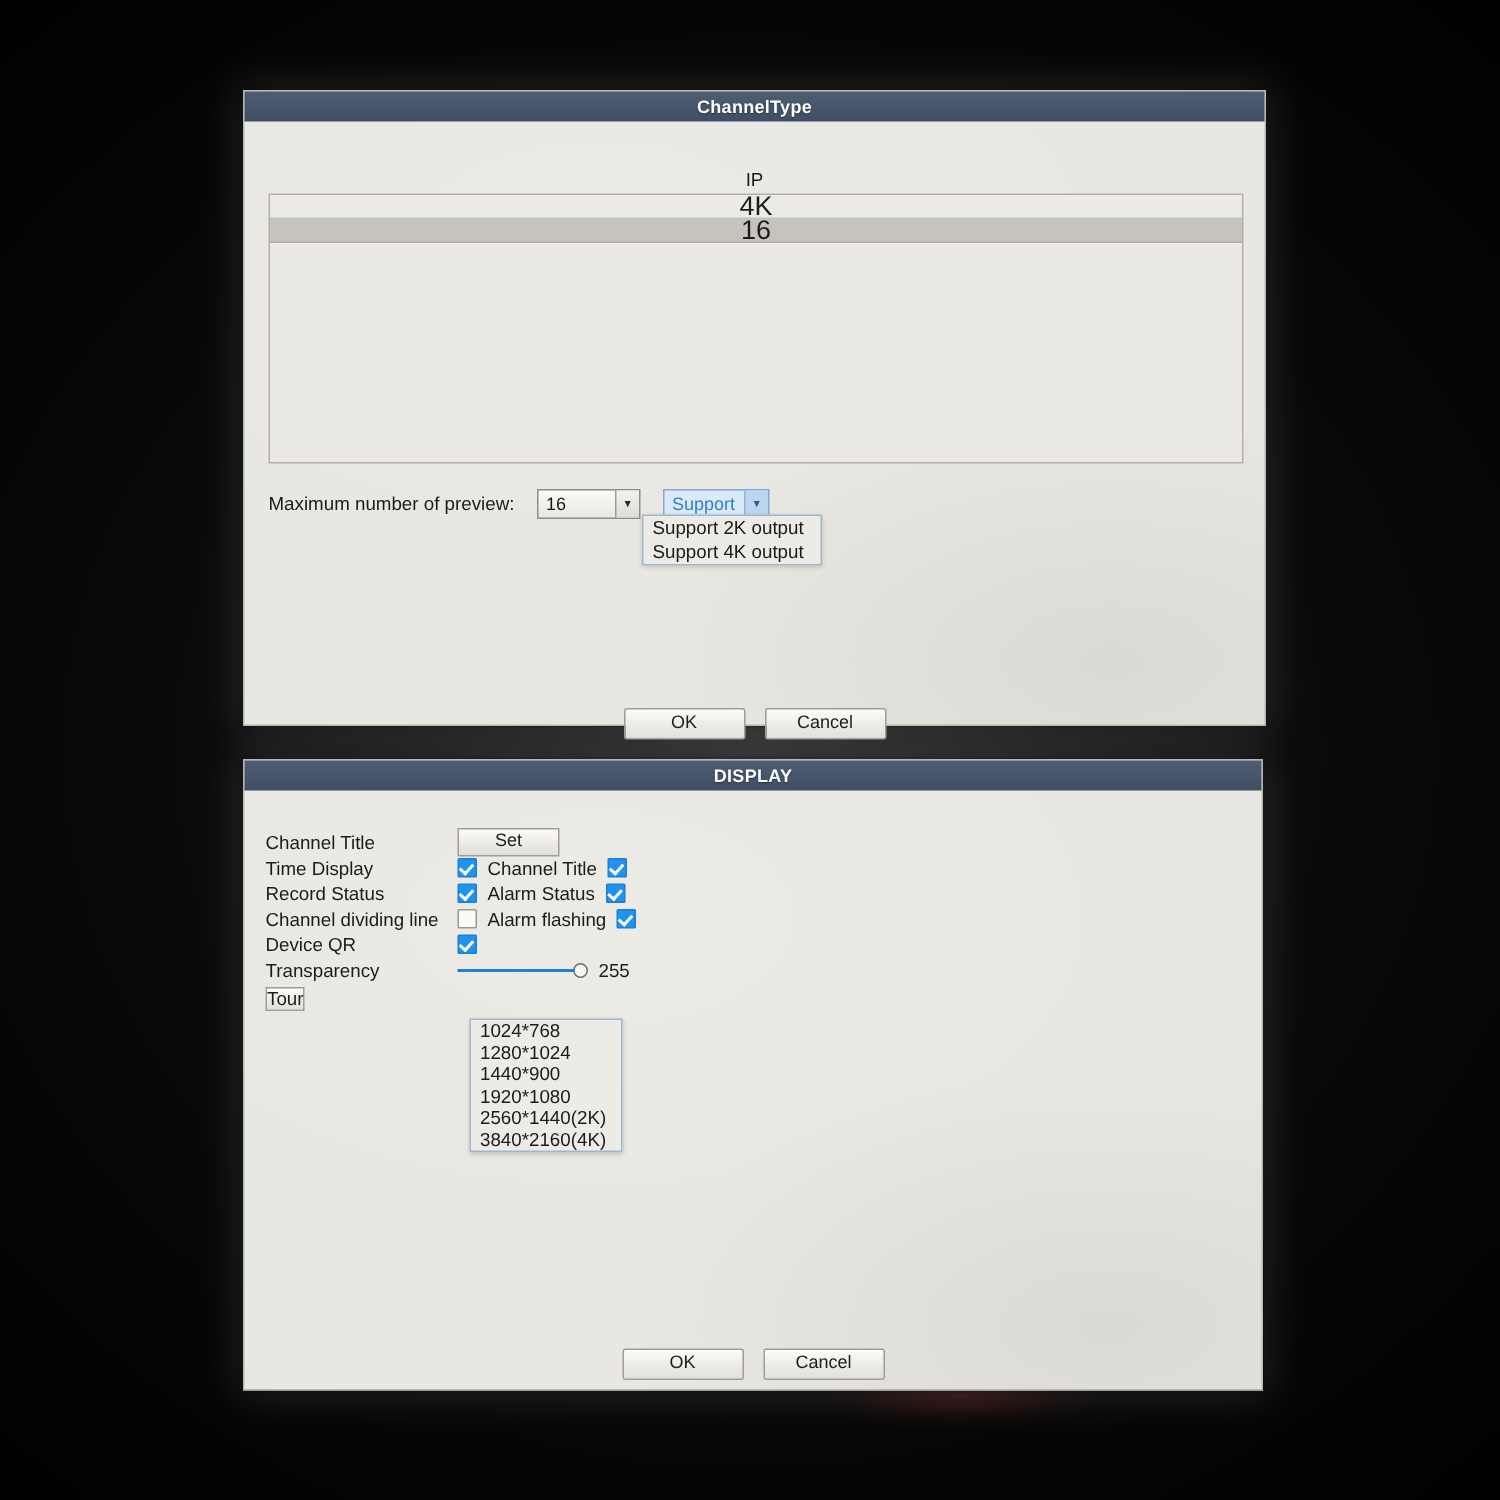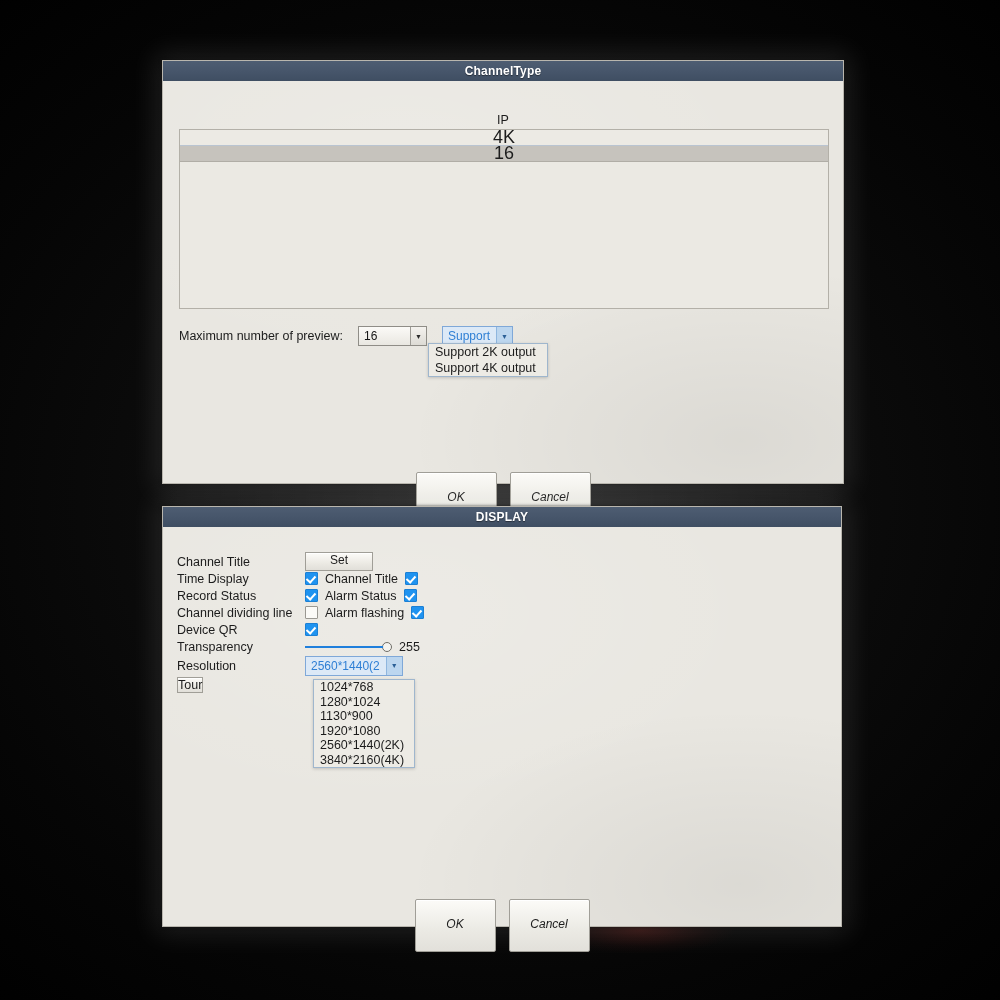--- a/index.html
+++ b/index.html
@@ -177,22 +177,21 @@
     min-width: 63px;
     height: 19px;
     line-height: 17px;
     text-align: center;
     font-size: 12px;
     color: #1c1c1c;
     border: 1px solid #a09e97;
     border-radius: 2px;
     background: linear-gradient(180deg,#fcfbf8 0%, #ecebe5 55%, #e2e0da 100%);
     box-shadow: inset 0 1px 0 #ffffff;
-    padding: 16px 8px;
-    font-style: italic;
+    padding: 0 8px;
   }
 
   
   #dlg-display { left: 162px; top: 506px; width: 678px; height: 419px; }
 
   .dp-form {
     position: absolute;
     left: 14px; top: 26px;
     font-size: 12.5px;
   }
@@ -383,42 +382,33 @@
 
         <div class="dp-row" style="height:18px;">
           <span class="dp-label">Transparency</span>
           <span class="dp-ctl slider-wrap">
             <span class="slider"></span>
             <span class="knob"></span>
             <span class="slider-val">255</span>
           </span>
         </div>
 
-        <div class="dp-row" style="height:19px;">
-          <span class="dp-label">Resolution</span>
-          <span class="dp-ctl">
-            <span class="combo focused">
-              <span class="val">2560*1440(2</span>
-              <span class="arrow">▼</span>
-            </span>
-          </span>
-        </div>
 
         <div class="dp-row" style="height:20px;">
           <span class="dp-label">
             <span class="btn-tour">Tour</span>
           </span>
         </div>
 
       </div>
 
       <div class="dropdown-list" id="res-list">
         <div class="opt">1024*768</div>
         <div class="opt">1280*1024</div>
-        <div class="opt">1130*900</div>
+        <div class="opt">1440*900</div>
         <div class="opt">1920*1080</div>
         <div class="opt">2560*1440(2K)</div>
         <div class="opt">3840*2160(4K)</div>
       </div>
 
       <div class="btnrow" style="top:372px;">
         <div class="btn">OK</div>
         <div class="btn">Cancel</div>
       </div>
 

